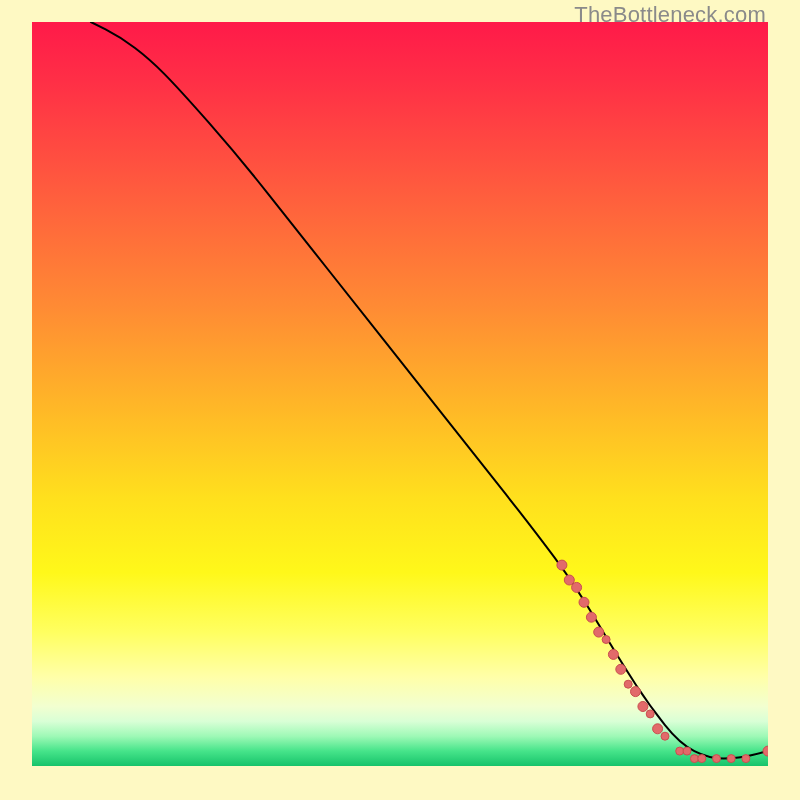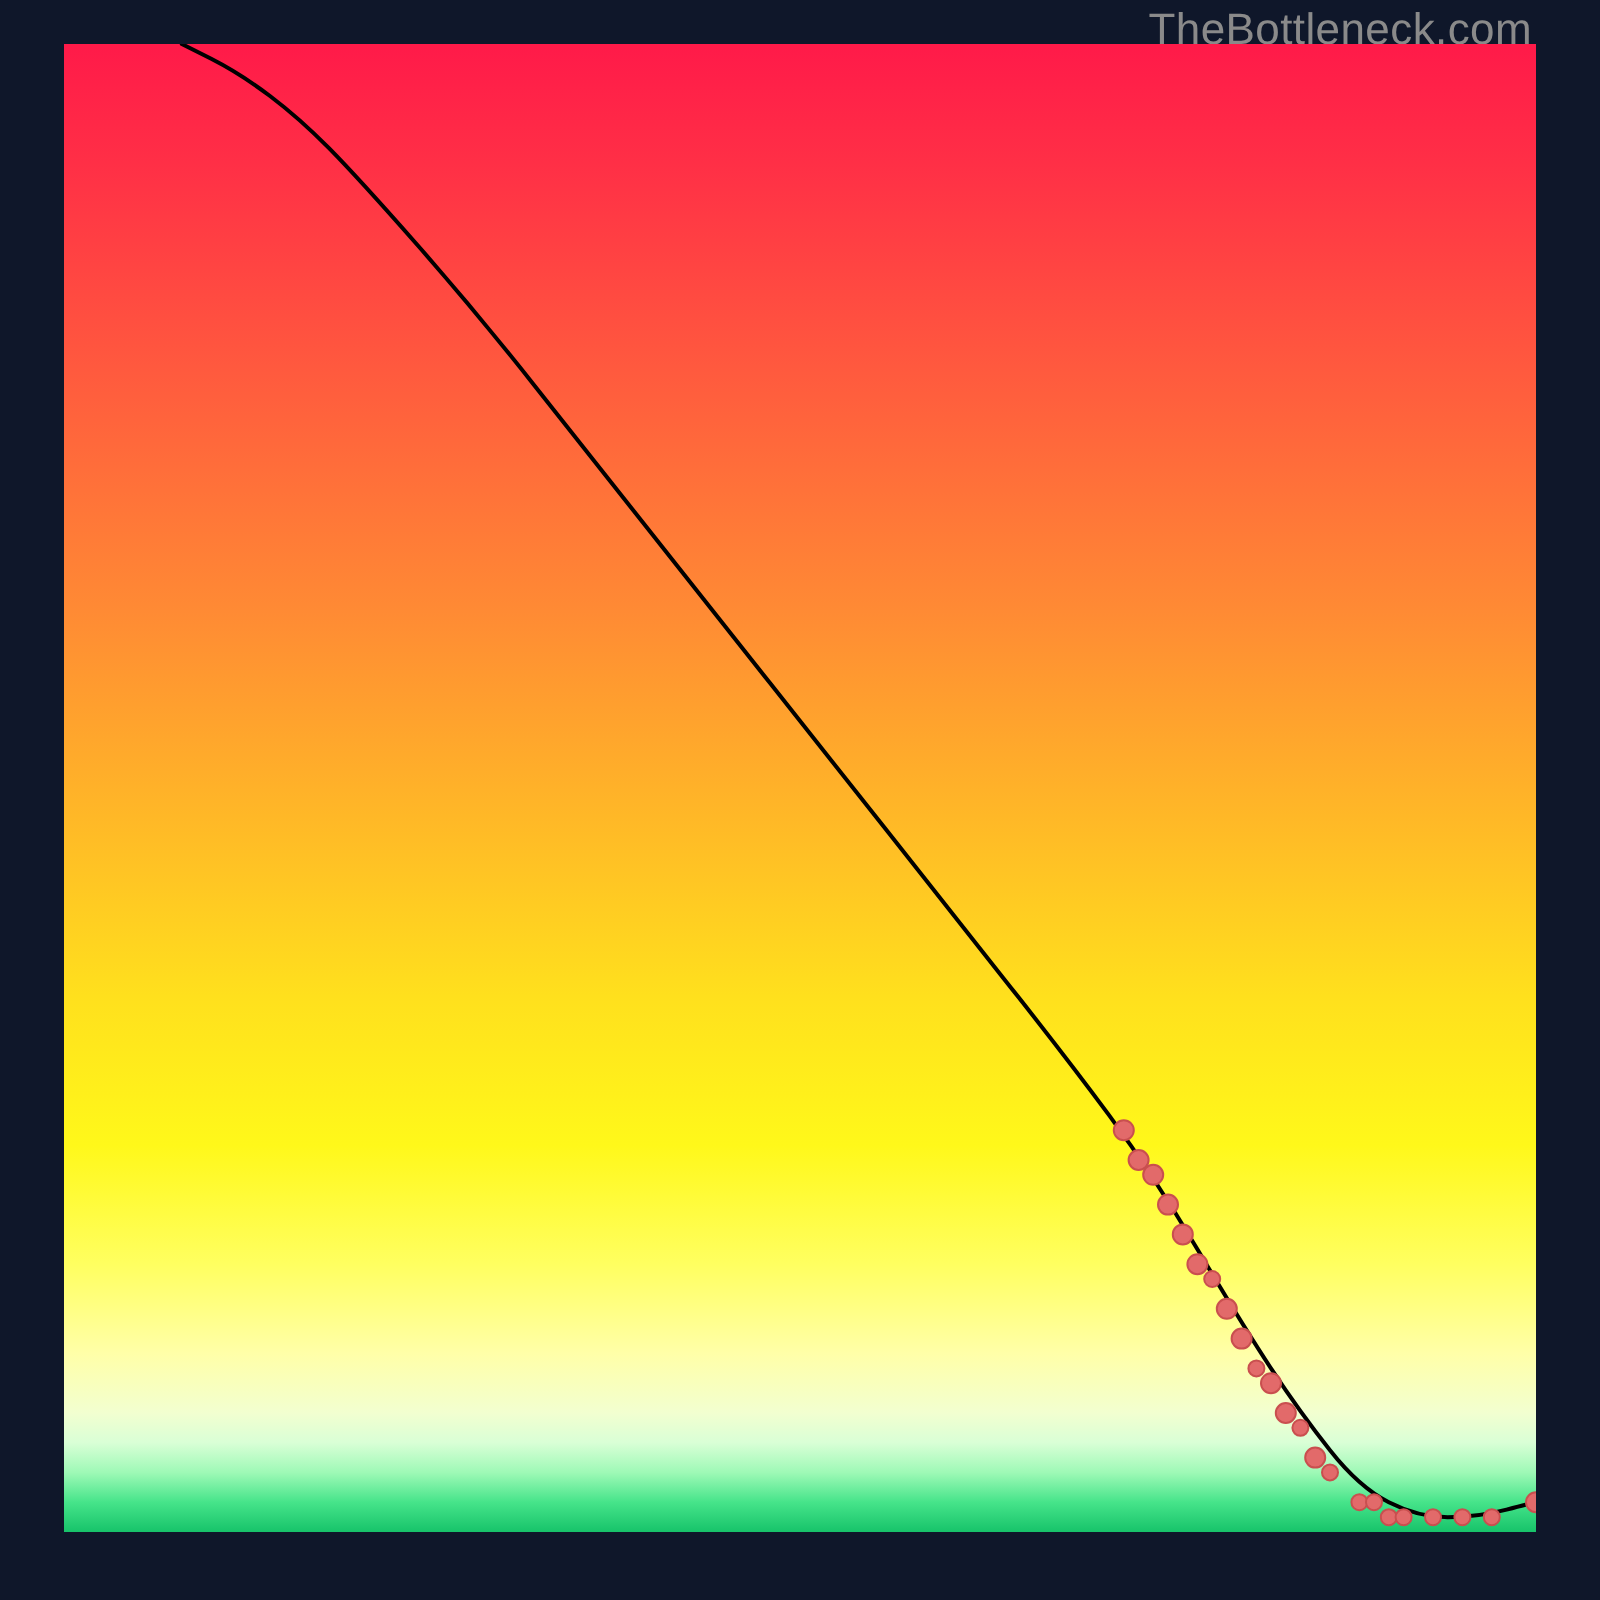--- a/index.html
+++ b/index.html
@@ -8,21 +8,21 @@
     width: 800px;
     height: 800px;
     background: #000;
     overflow: hidden;
     font-family: Arial, Helvetica, sans-serif;
   }
   .frame {
     position: relative;
     width: 800px;
     height: 800px;
-    background: #0f172a;
+    background: #fef9c3;
   }
   .plot-area {
     position: absolute;
     left: 32px;
     top: 22px;
     width: 736px;
     height: 744px;
     
     background: linear-gradient(
       to bottom,

